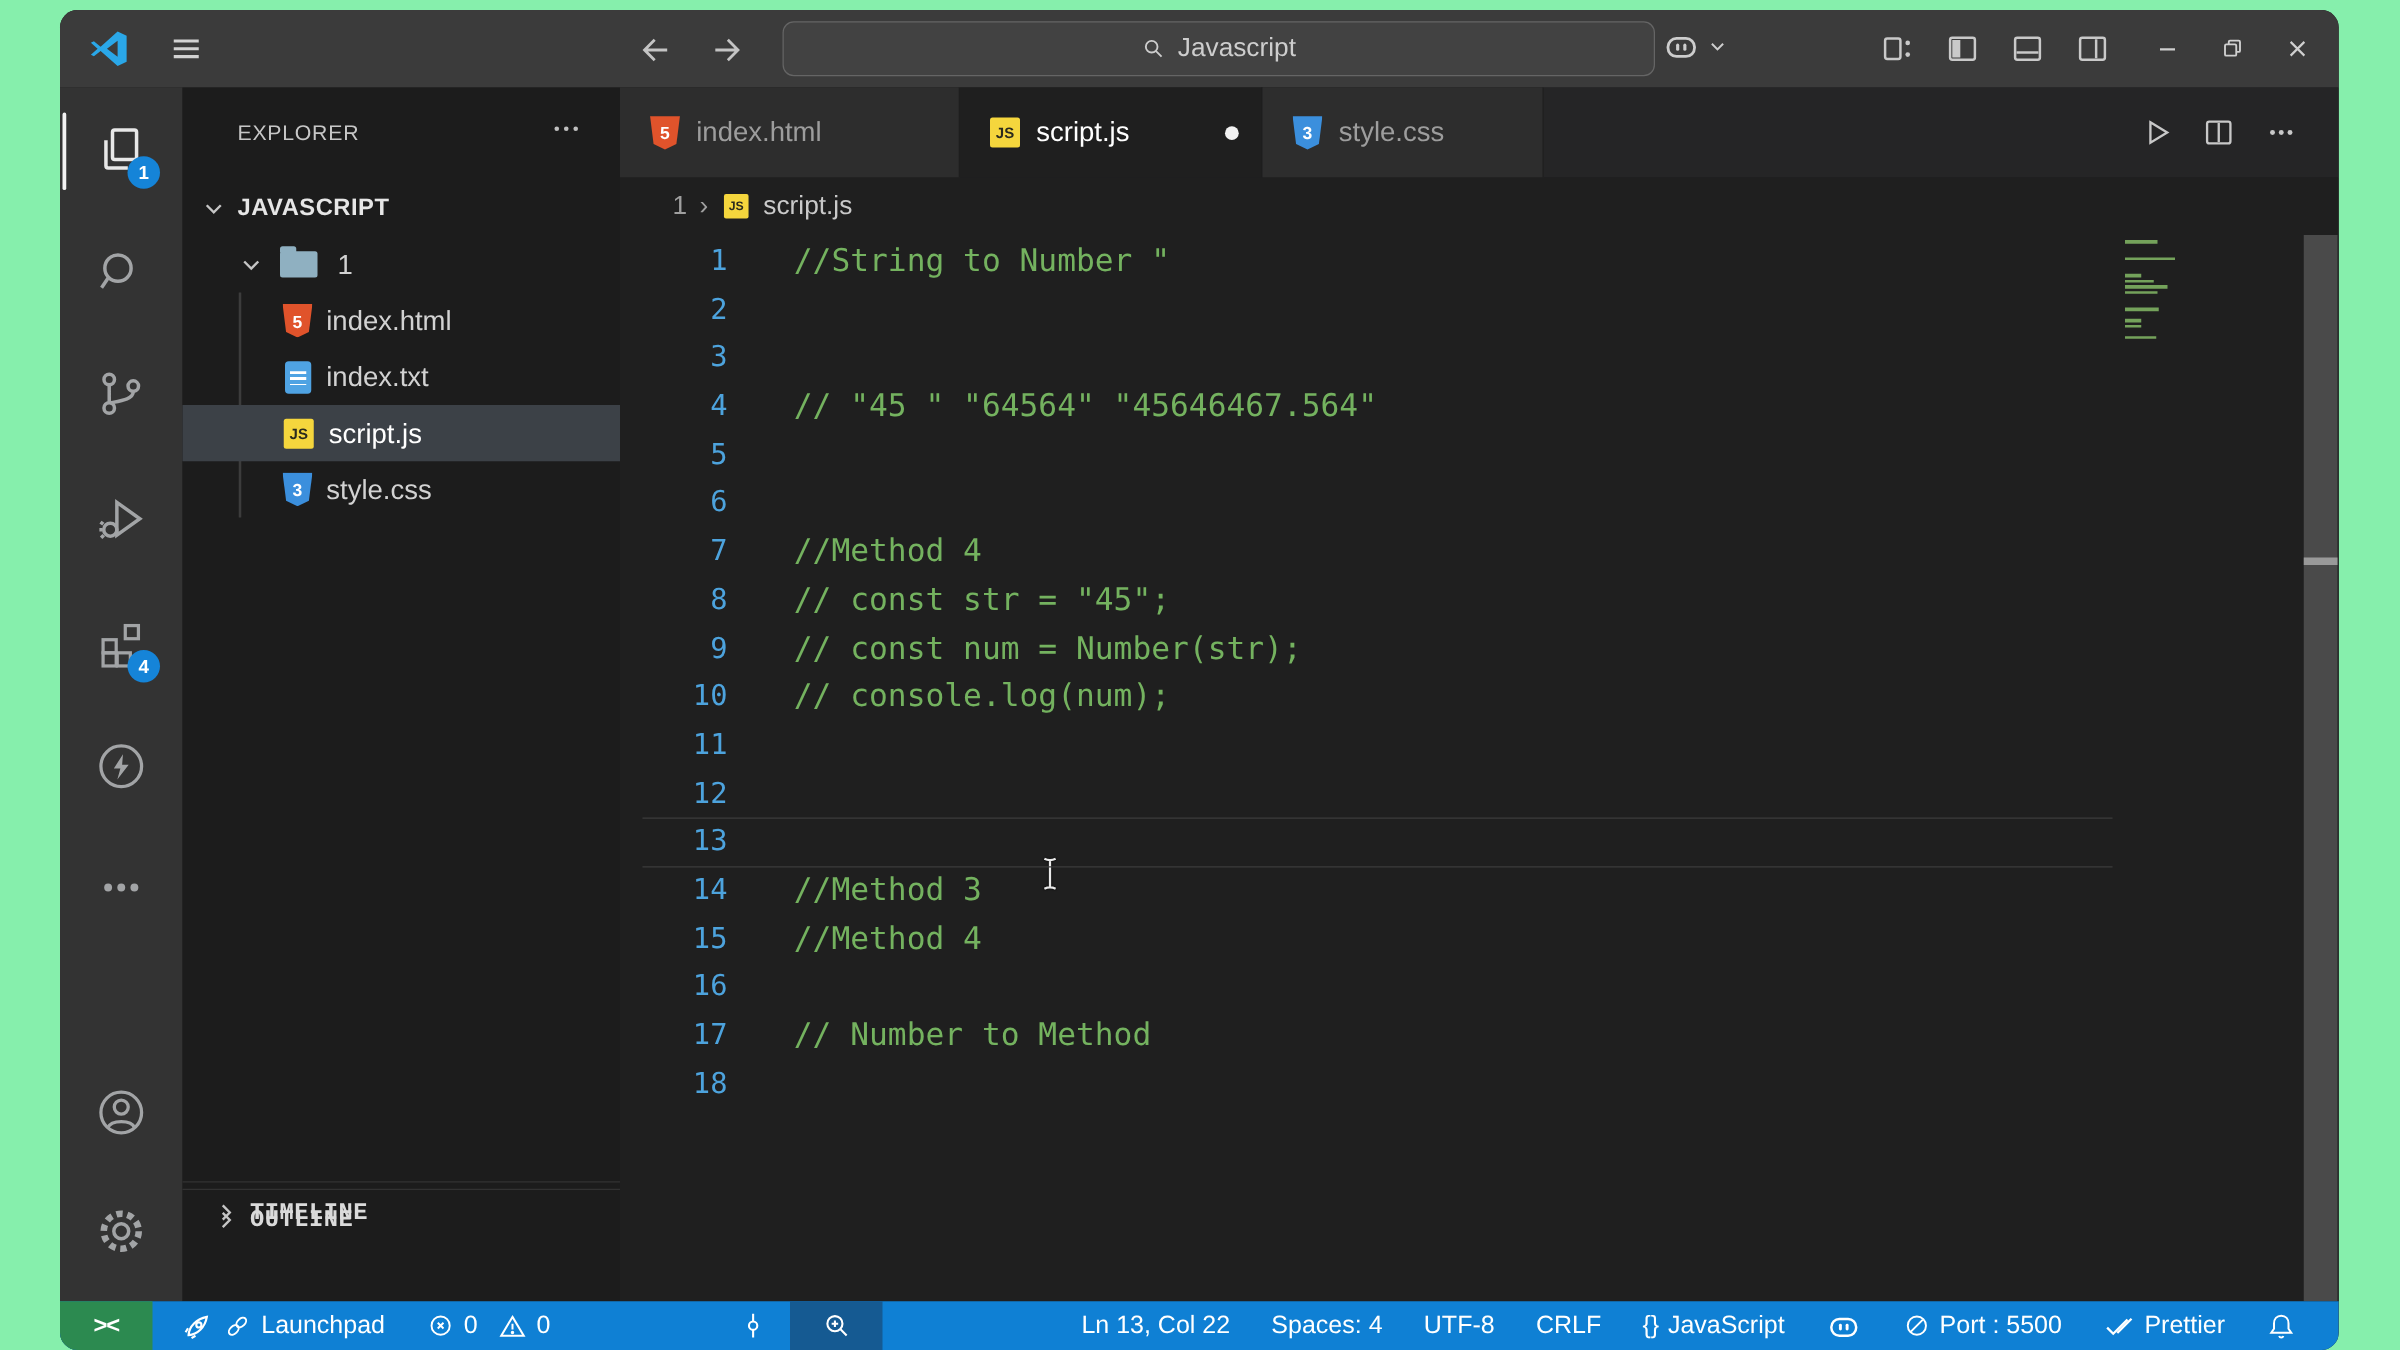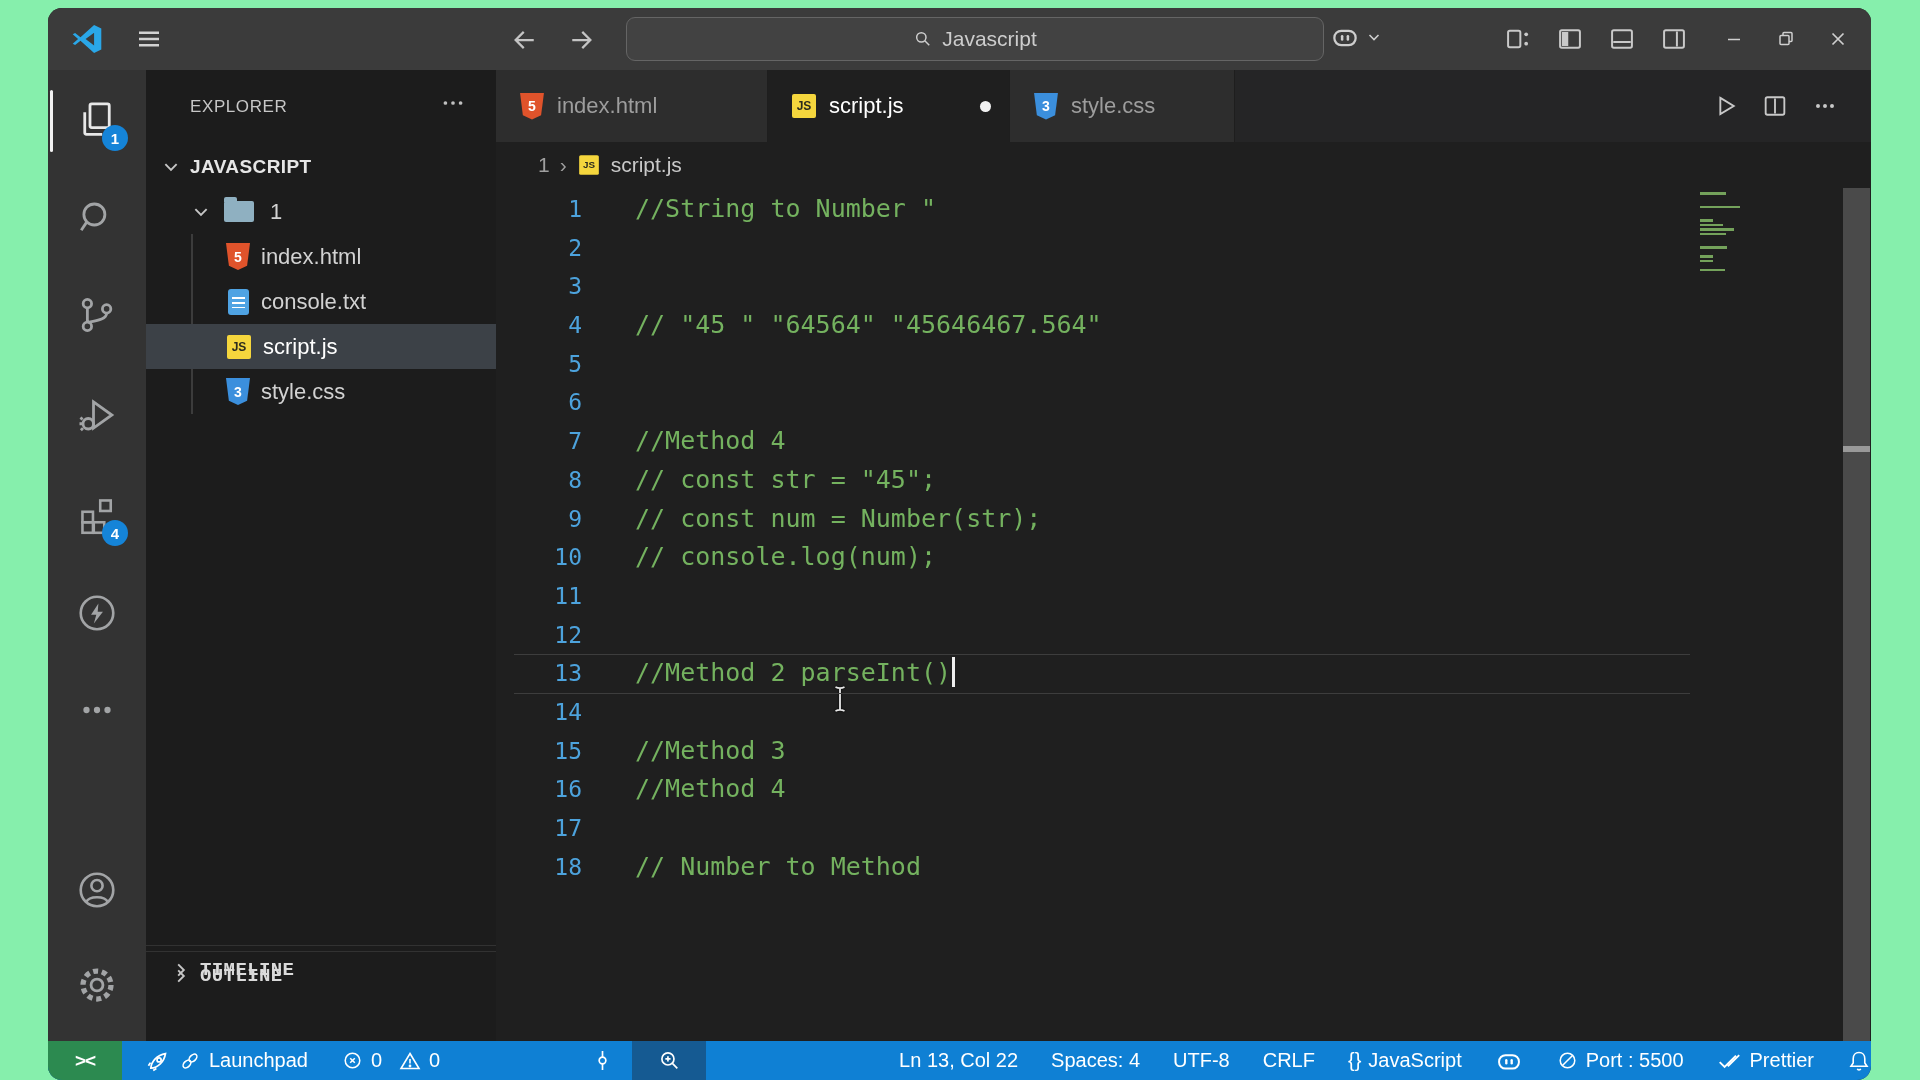--- a/index.html
+++ b/index.html
@@ -99,21 +99,21 @@
   .sb-band{position:absolute;left:0;right:0;top:258px;height:6px;background:#999999;}
   .ibeam{position:absolute;left:335px;top:496px;color:#e9e9e9;filter:drop-shadow(0 0 1px #000);}
 
   
   .statusbar{position:absolute;left:0;right:0;bottom:0;height:39px;background:#0f80d4;display:flex;
              align-items:center;color:#ffffff;font-size:20px;}
   .st-remote{width:74px;height:39px;background:#2c8a50;display:flex;align-items:center;justify-content:center;
              font-weight:700;font-size:19px;letter-spacing:-1px;}
   .st-item{display:flex;align-items:center;gap:7px;}
   .st-zoomseg{width:74px;height:39px;background:#155a92;display:flex;align-items:center;justify-content:center;}
-  .st-right{margin-left:auto;display:flex;align-items:center;gap:33px;}
+  .st-right{margin-left:auto;display:flex;align-items:center;gap:33px;padding-right:34px;}
 </style>
 </head>
 <body>
 
 <div class="stage">
 <div class="window">
 
   <div class="titlebar">
     <div class="tb-logo">
       <svg width="34" height="34" viewBox="0 0 24 24">
@@ -304,21 +304,21 @@
       </div>
 
       <div class="indent-guide"></div>
 
       <div class="sb-row" style="top:164px">
         <span class="fi fi-html" style="margin-left:80px">5</span>
         <span class="item-label" style="margin-left:11px">index.html</span>
       </div>
       <div class="sb-row" style="top:209px">
         <span class="fi fi-txt" style="margin-left:82px"></span>
-        <span class="item-label" style="margin-left:12px">console.txt</span>
+        <span class="item-label" style="margin-left:12px">index.txt</span>
       </div>
       <div class="sb-row sel" style="top:254px">
         <span class="fi fi-js" style="margin-left:81px">JS</span>
         <span class="item-label" style="margin-left:12px">script.js</span>
       </div>
       <div class="sb-row" style="top:299px">
         <span class="fi fi-css" style="margin-left:80px">3</span>
         <span class="item-label" style="margin-left:11px">style.css</span>
       </div>
 
@@ -414,21 +414,20 @@
           <div class="cl"><span></span></div>
           <div class="cl"><span>// "45 " "64564" "45646467.564"</span></div>
           <div class="cl"><span></span></div>
           <div class="cl"><span></span></div>
           <div class="cl"><span>//Method 4</span></div>
           <div class="cl"><span>// const str = "45";</span></div>
           <div class="cl"><span>// const num = Number(str);</span></div>
           <div class="cl"><span>// console.log(num);</span></div>
           <div class="cl"><span></span></div>
           <div class="cl"><span></span></div>
-          <div class="cl"><span>//Method 2 parseInt()</span><span class="cursorbar"></span></div>
           <div class="cl"><span></span></div>
           <div class="cl"><span>//Method 3</span></div>
           <div class="cl"><span>//Method 4</span></div>
           <div class="cl"><span></span></div>
           <div class="cl"><span>// Number to Method</span></div>
         </div>
 
         <div class="minimap">
               <div class="mmbar" style="top: 0px; width: 26px;"></div>
               <div class="mmbar" style="top: 13.5px; width: 40px;"></div>

